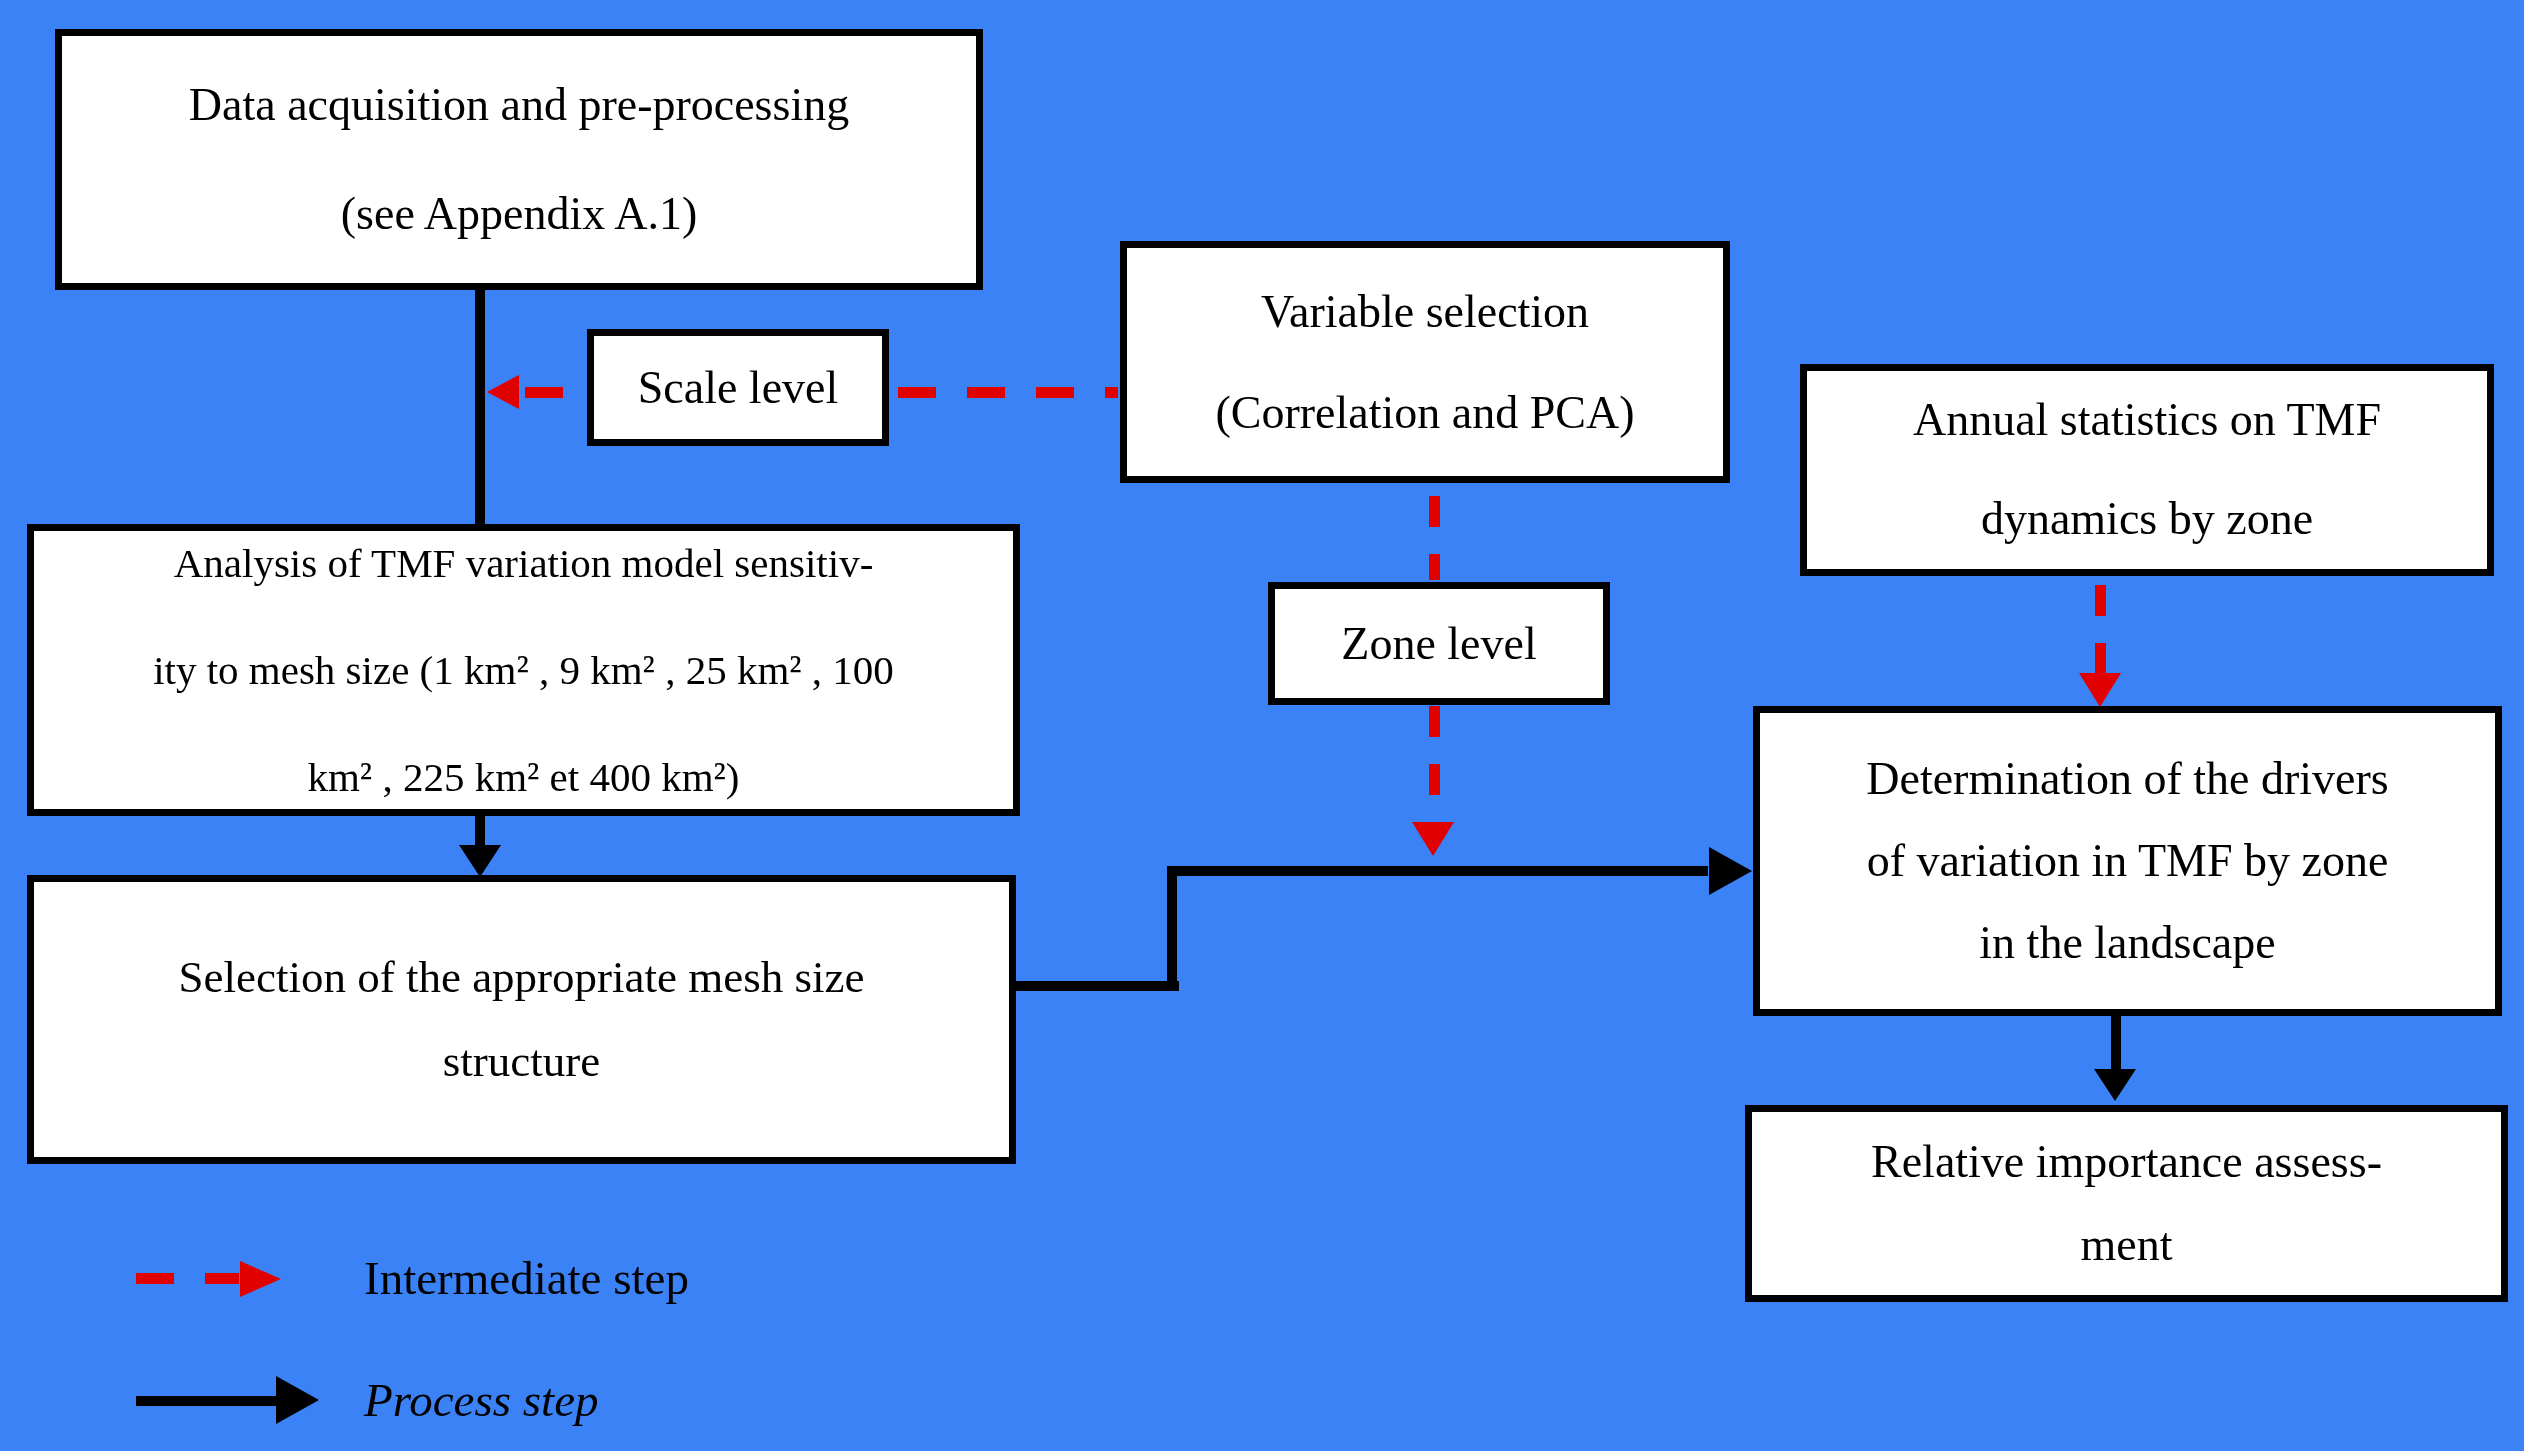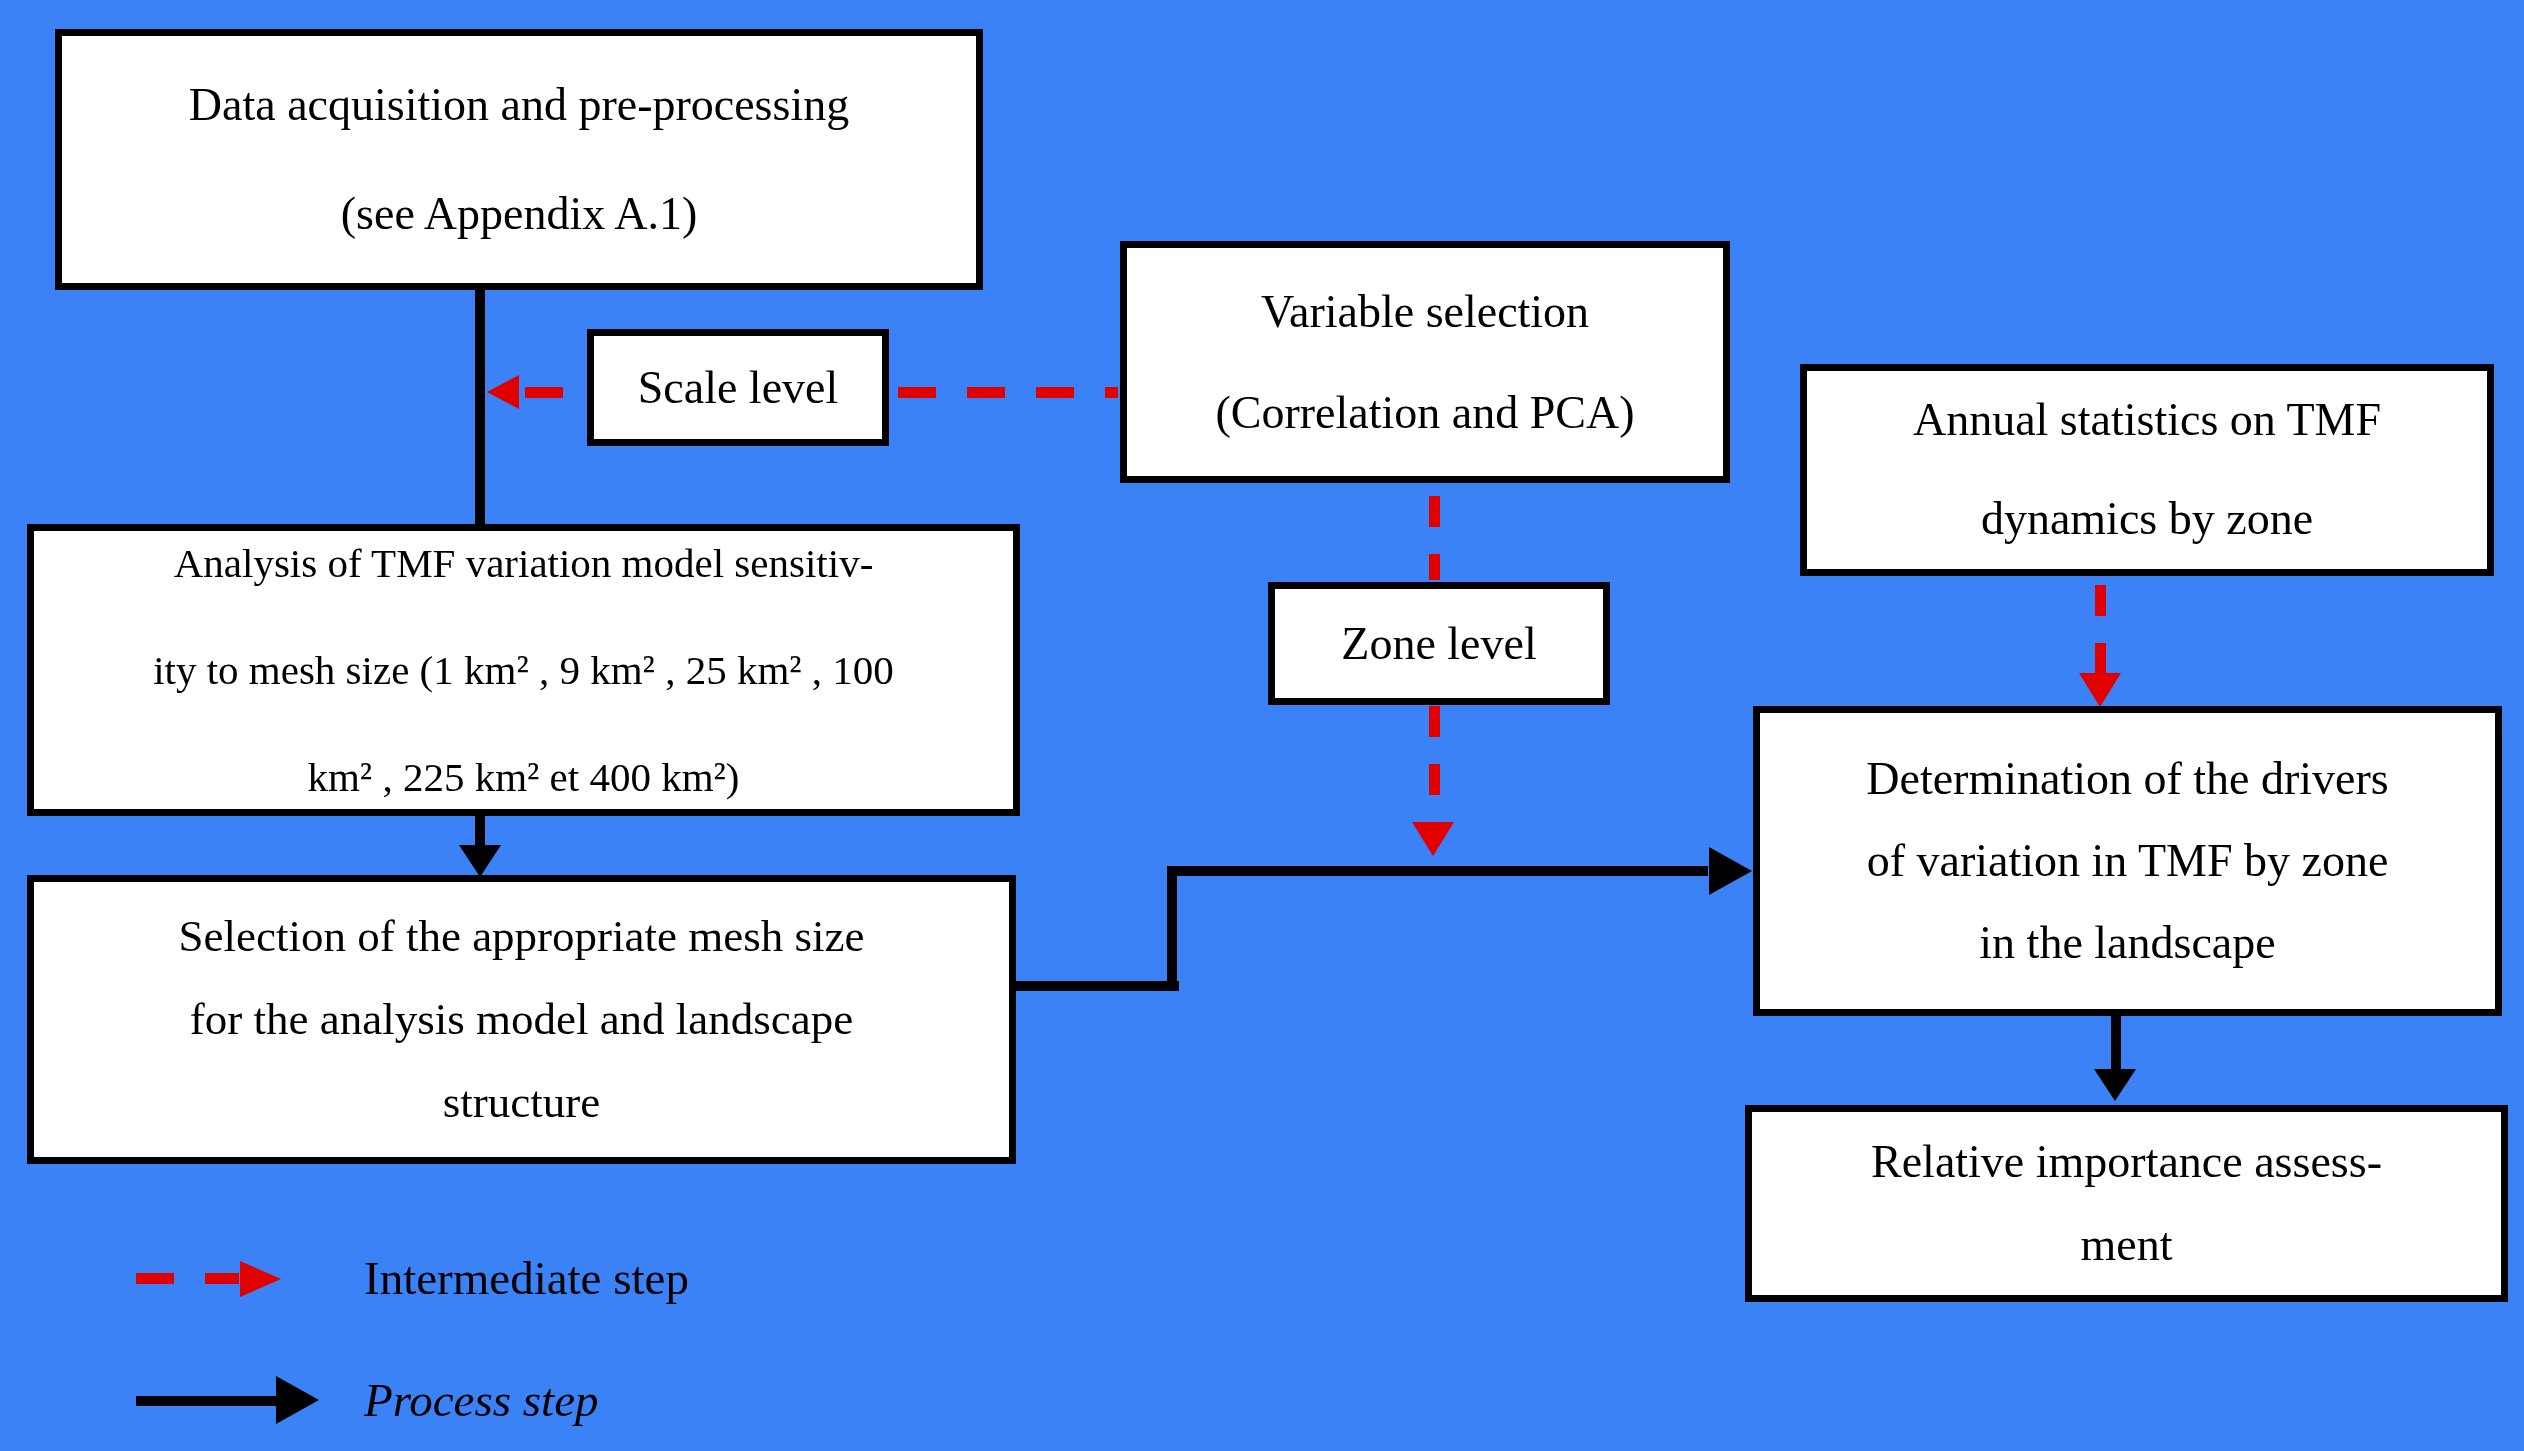--- a/index.html
+++ b/index.html
@@ -70,21 +70,20 @@
     <span class="ln">ity to mesh size (1 km² , 9 km² , 25 km² , 100</span>
     <span class="ln">km² , 225 km² et 400 km²)</span>
   </div>
 
   <div class="node n-zone">
     <span class="ln">Zone level</span>
   </div>
 
   <div class="node n-mesh">
     <span class="ln">Selection of the appropriate mesh size</span>
-    <span class="ln">for the analysis model and landscape</span>
     <span class="ln">structure</span>
   </div>
 
   <div class="node n-drivers">
     <span class="ln">Determination of the drivers</span>
     <span class="ln">of variation in TMF by zone</span>
     <span class="ln">in the landscape</span>
   </div>
 
   <div class="node n-relative">

